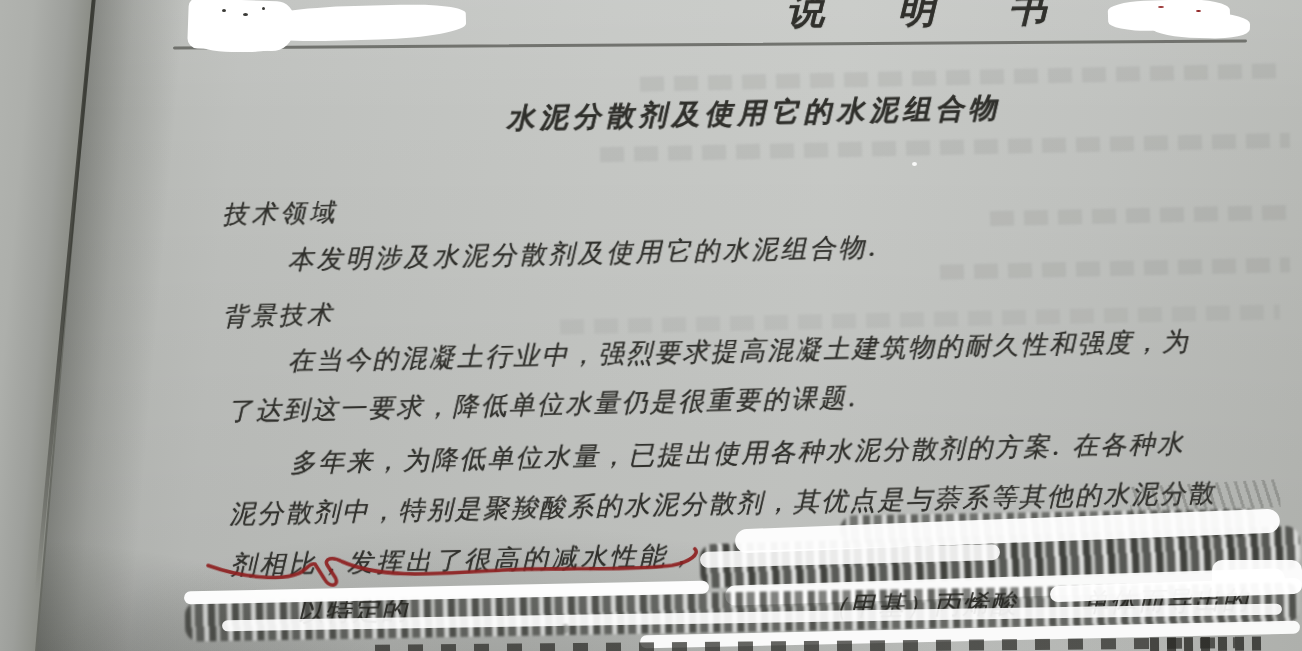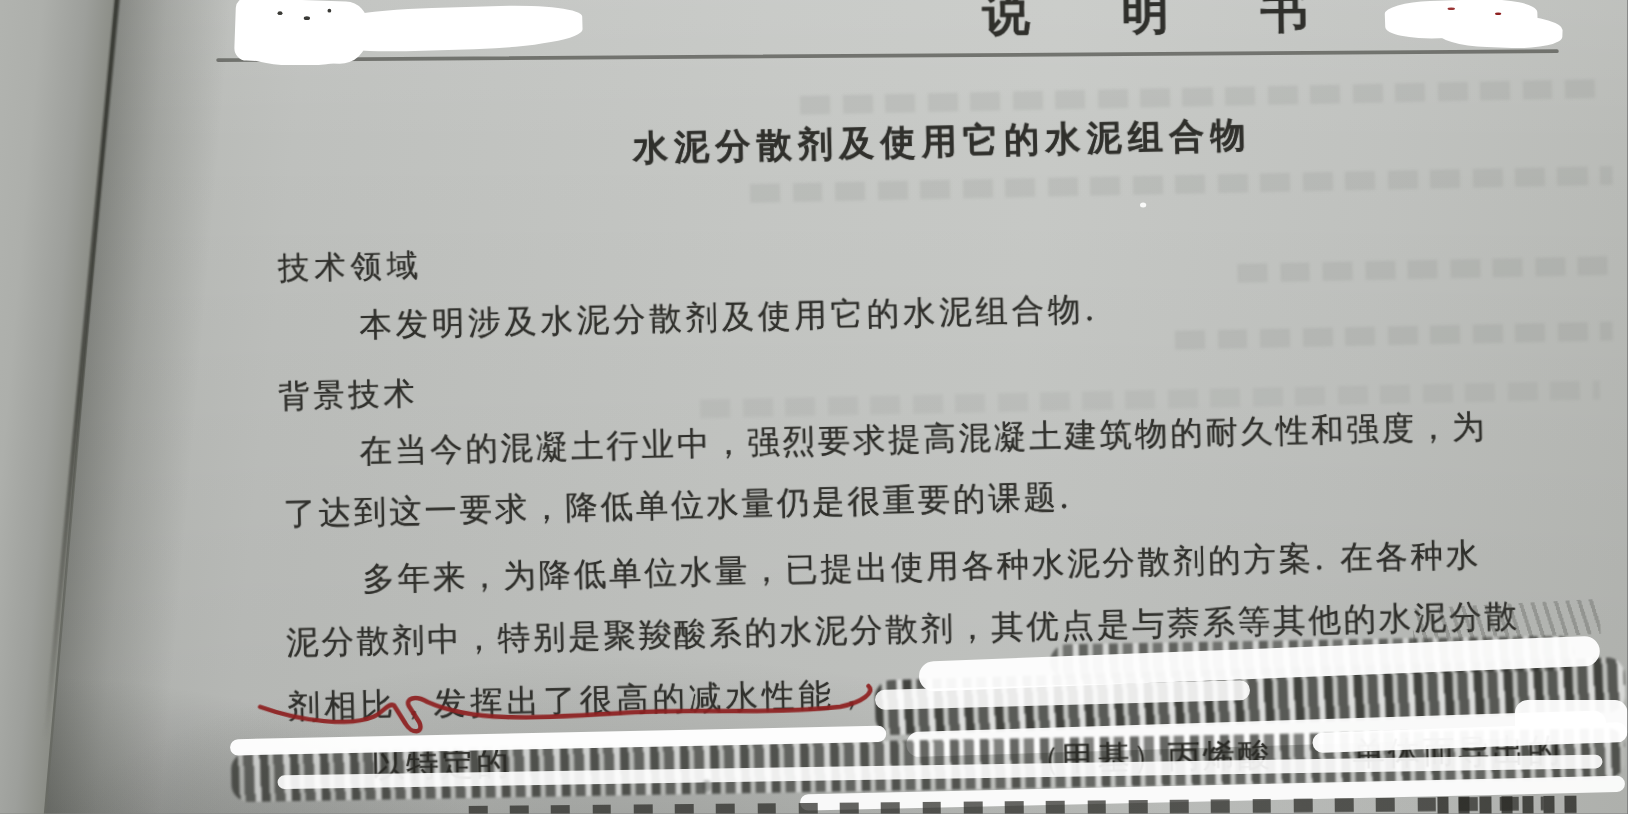--- a/index.html
+++ b/index.html
@@ -4,20 +4,21 @@
 <style>
   html,body{margin:0;padding:0;background:#777;}
   .photo{
     position:relative;width:1302px;height:651px;overflow:hidden;
     font-family:"DejaVu Serif","Liberation Serif",serif;
     background:
       radial-gradient(55% 45% at 38% 112%, rgba(52,54,50,.28), transparent 70%),
       radial-gradient(42% 32% at 0% 106%, rgba(42,44,40,.40), transparent 72%),
       linear-gradient(180deg, rgba(255,255,255,.08), transparent 18%, rgba(0,0,0,.05) 88%),
       linear-gradient(96deg,#a2a4a0 0%,#b4b6b2 7%,#bec0bd 18%,#c5c7c4 45%,#c7c9c6 62%,#c0c2bf 82%,#b7b9b5 100%);
+    font-style: italic;
   }
   
   .edge-left{position:absolute;left:-6px;top:0;width:100px;height:110%;
     transform:skewX(-5deg);transform-origin:top left;
     background:linear-gradient(90deg,#b2b4b0 0%,#adafab 40%,#9d9f9b 75%,#8a8c85 100%);}
   .edge-line{position:absolute;left:93px;top:-14px;width:4px;height:610px;
     transform:rotate(5.5deg);transform-origin:top center;filter:blur(.7px);
     background:linear-gradient(180deg,rgba(56,57,51,.9),rgba(70,71,65,.9) 55%,rgba(88,89,83,.5) 85%,rgba(88,89,83,0));}
   .edge-shadow{position:absolute;left:92px;top:0;width:120px;height:110%;
     transform:skewX(-5deg);transform-origin:top left;

